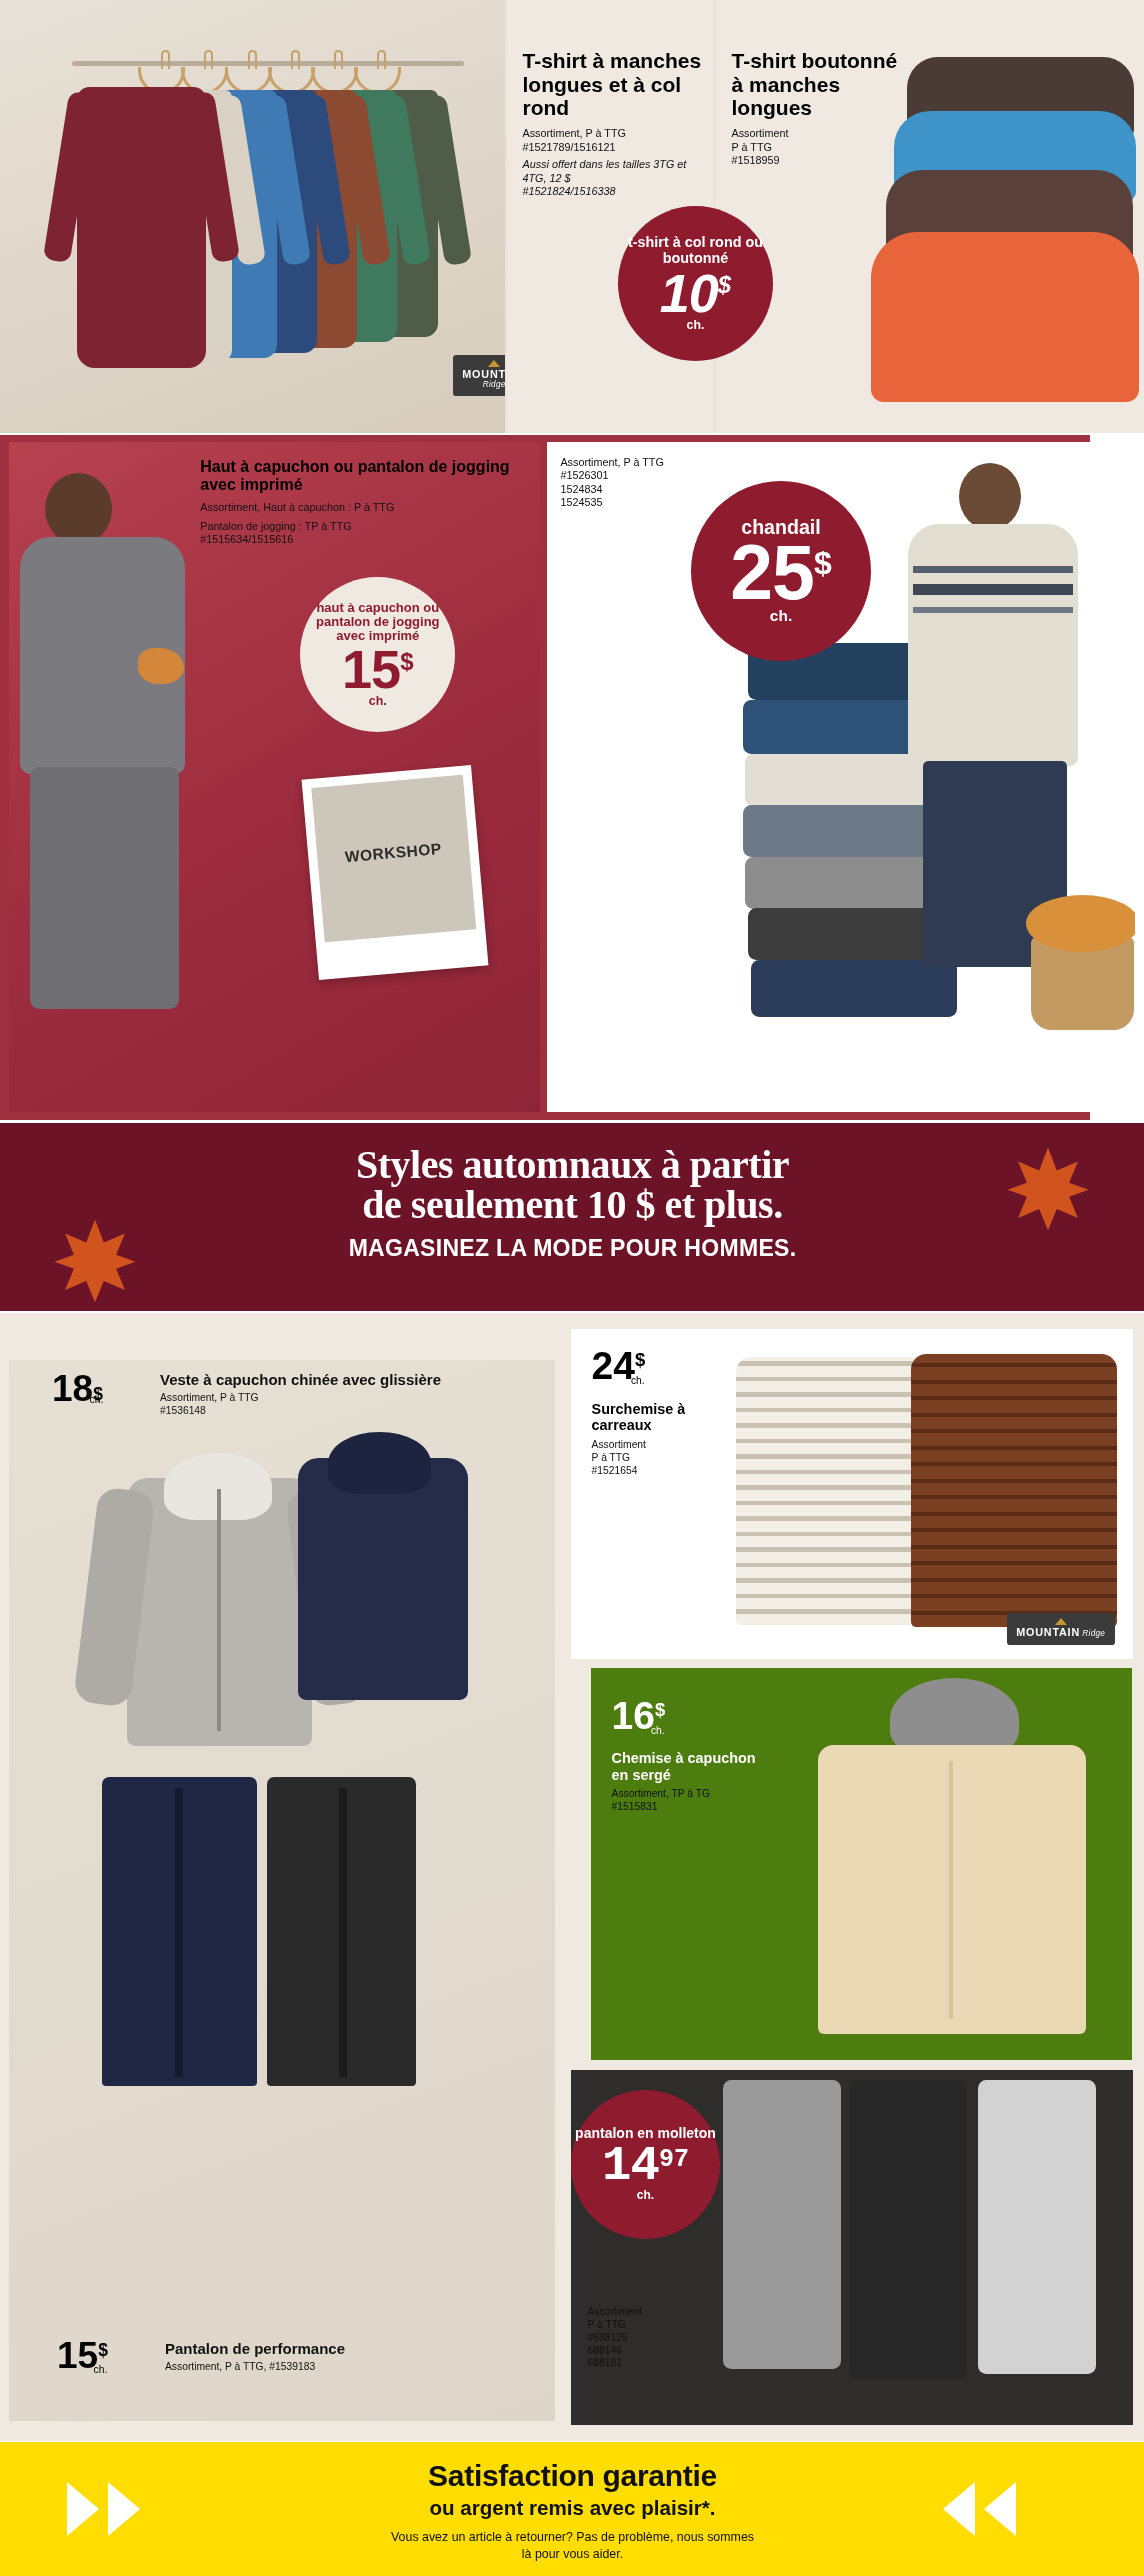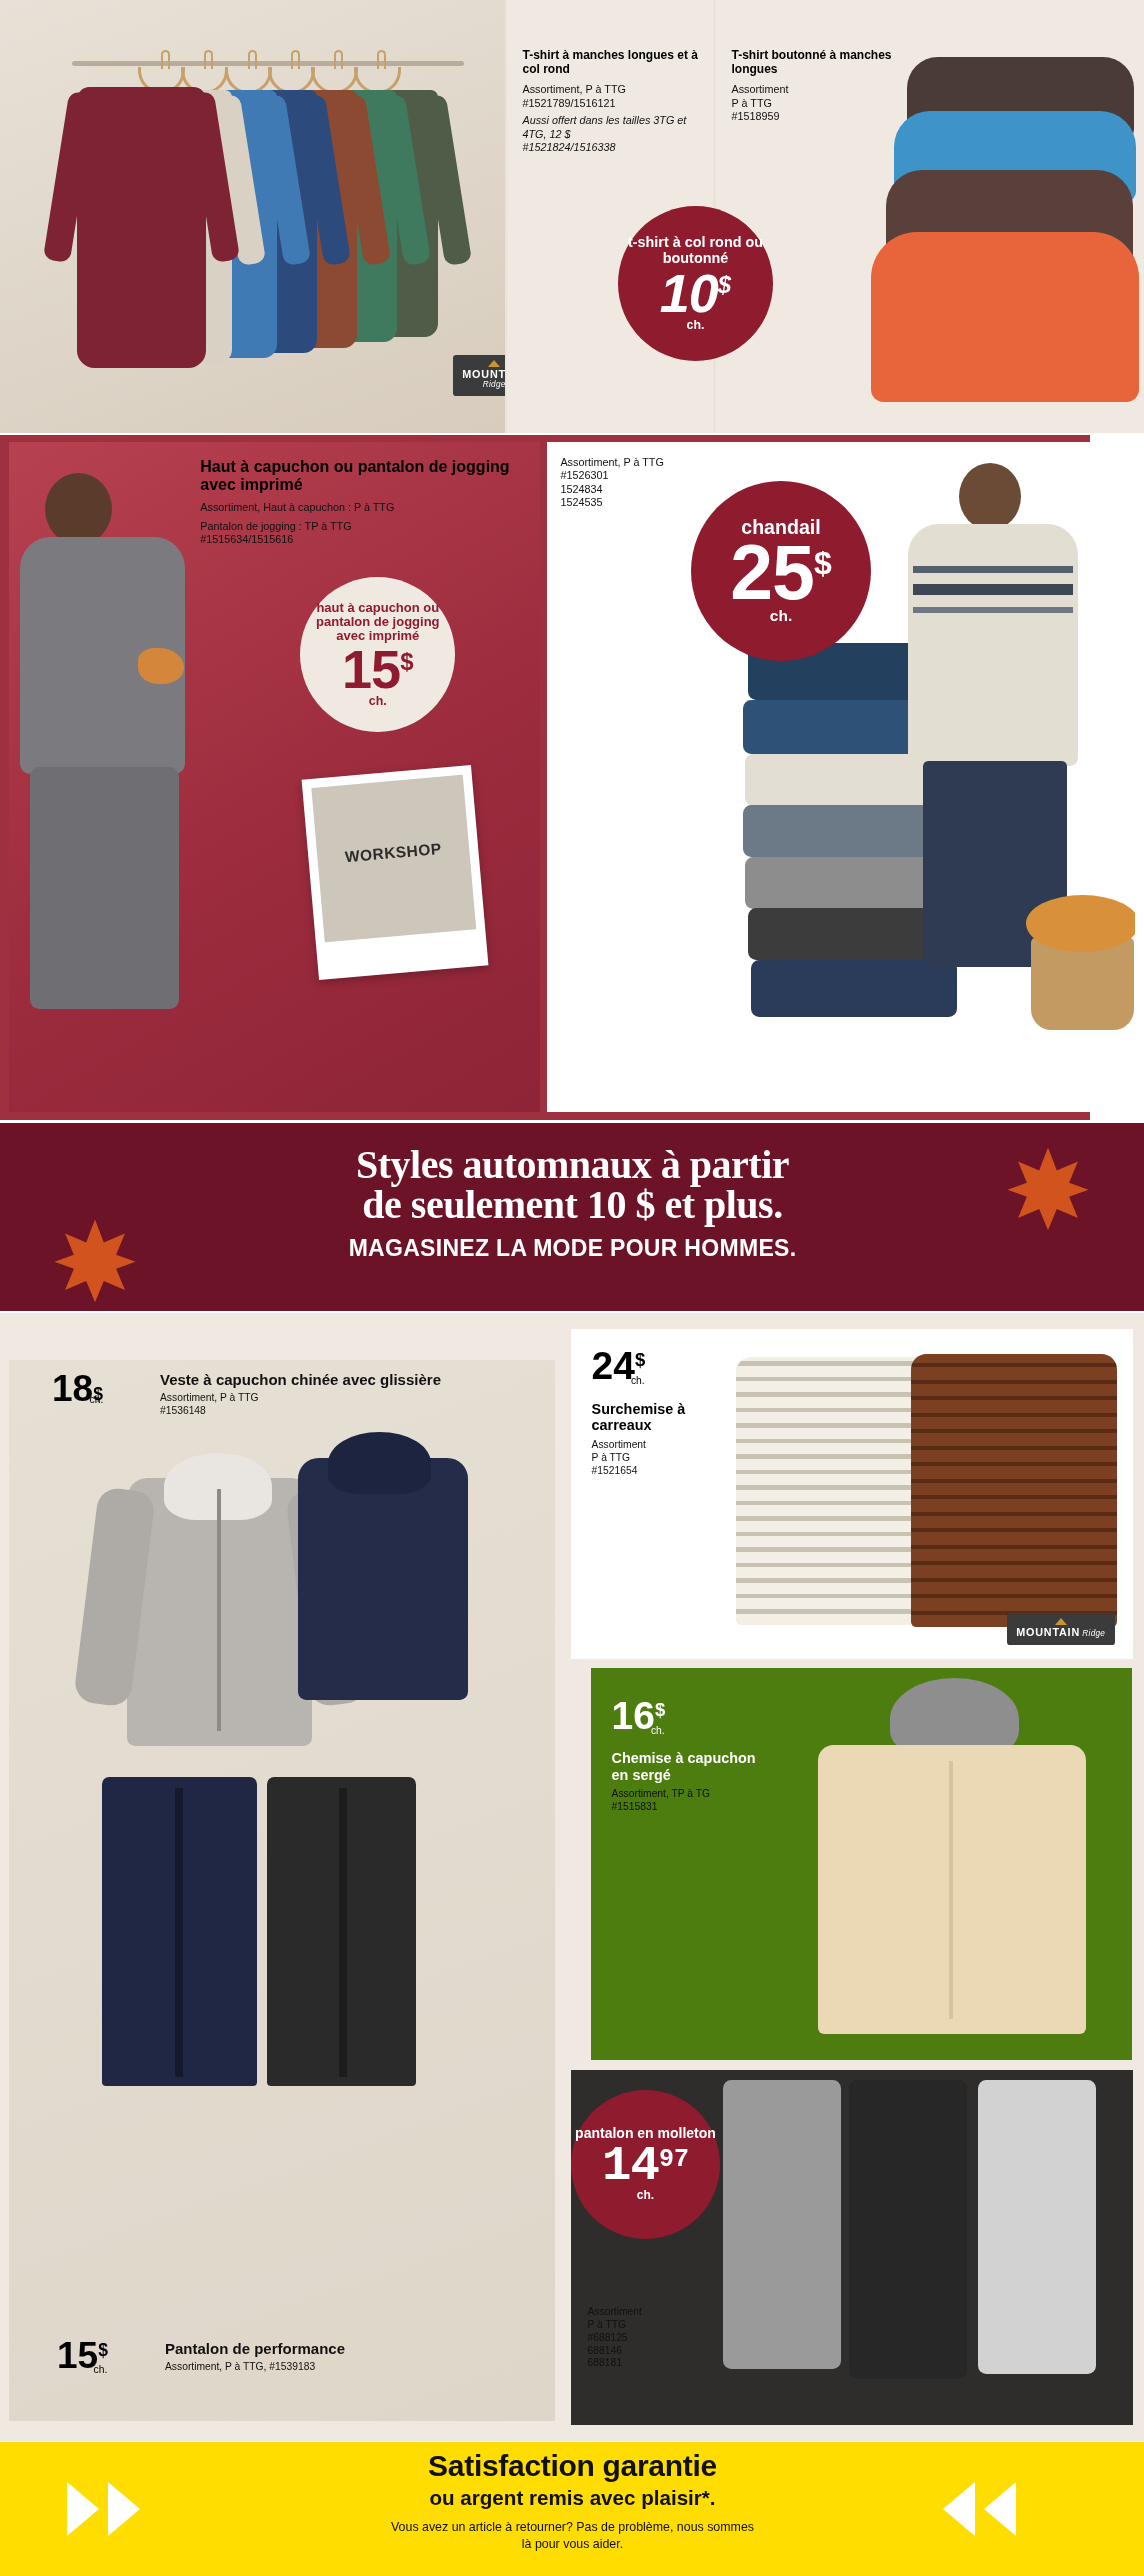--- a/index.html
+++ b/index.html
@@ -69,21 +69,21 @@
 
   .sec1-mid {
     position: absolute; left: 507px; top: 0; width: 206px; height: 433px;
     background: #efe9e1;
     padding: 49px 11.3px 0 15.5px;
   }
   .sec1-right {
     position: absolute; left: 716px; top: 0; width: 429px; height: 433px;
     background: #efe9e1; overflow: hidden;
   }
-  .txt-title { font-size: 12px; font-weight: bold; line-height: 1.13; color: #000; }
+  .txt-title { font-size: 21px; font-weight: bold; line-height: 1.13; color: #000; }
   .txt-small { font-size: 10.8px; line-height: 1.25; color: #111; }
   .txt-xs { font-size: 10.3px; line-height: 1.25; color: #111; }
 
   .price-bubble {
     position: absolute; border-radius: 50%;
     background: #8f1b2e; color: #fff; text-align: center;
     display: flex; flex-direction: column; align-items: center; justify-content: center;
   }
   .pb-label { font-weight: bold; line-height: 1.08; }
   .pb-price { font-weight: bold; letter-spacing: -1px; }
@@ -152,21 +152,21 @@
   .sec5 {
     position: absolute; left: 0; top: 2442px; width: 1145px; height: 144px;
     background: #ffdd00; overflow: hidden;
   }
   .chev {
     position: absolute; width: 0; height: 0;
     border-top: 27px solid transparent; border-bottom: 27px solid transparent;
   }
   .sec5 h3 {
     text-align: center; font-size: 30px; font-weight: bold; color: #111;
-    padding-top: 7px; letter-spacing: -0.3px;
+    padding-top: 17px; letter-spacing: -0.3px;
   }
   .sec5 h4 { text-align: center; font-size: 20.6px; font-weight: bold; color: #111; margin-top: 3.1px;}
   .sec5 p { text-align: center; font-size: 12.4px; color: #111; margin-top: 9.3px; line-height: 1.35;}
 </style>
 </head>
 <body>
 
 <div class="page">
 
   <div class="sec1">

